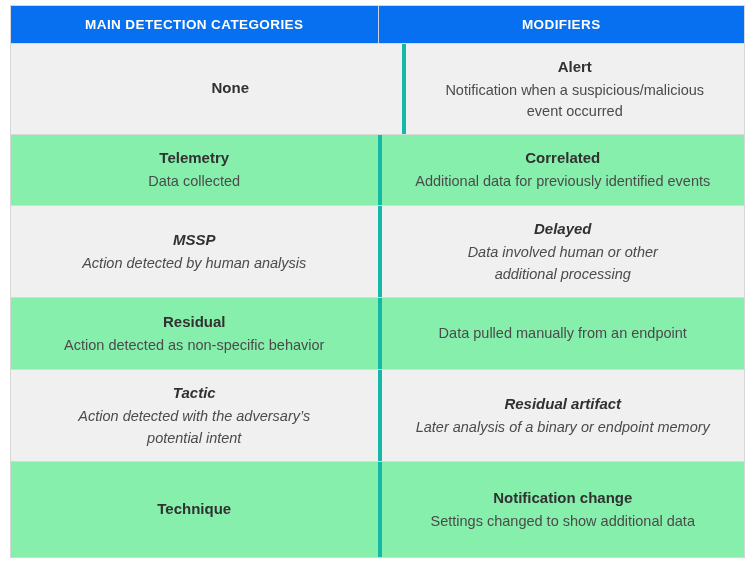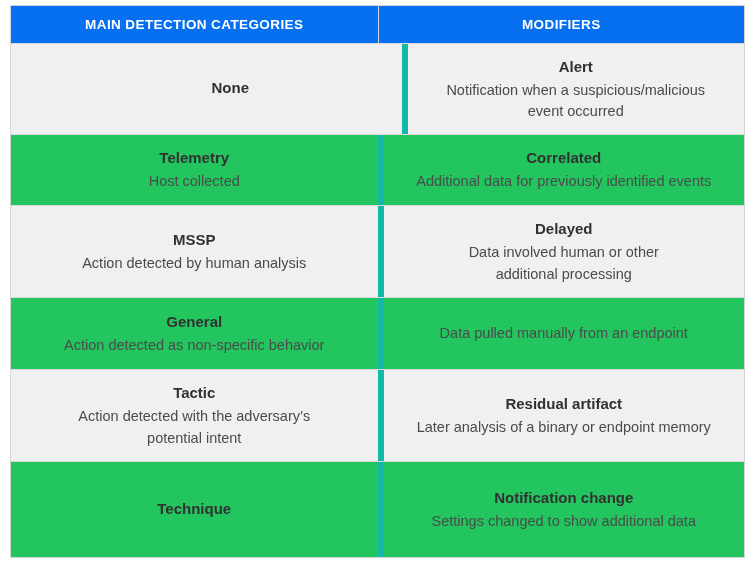--- a/index.html
+++ b/index.html
@@ -30,37 +30,37 @@
     font-weight: bold;
     font-size: 13.5px;
     letter-spacing: 0.4px;
     text-transform: uppercase;
   }
   .header-cell + .header-cell { border-left: 1px solid #ccd4e2; text-align: right; }
   .row {
     display: grid;
     grid-template-columns: 1fr 1fr;
     border-top: 1px solid #d9d9d9;
-    background: #22c55e;
+    background: #86efac;
   }
   .row.alt { background: #f0f0f0; }
   .row.h-tall   { min-height: 91px; padding-left: 48px; }
   .row.h-short  { min-height: 71px; }
-  .row.h-tall2  { min-height: 92px; }
+  .row.h-tall2  { min-height: 92px; font-style: italic; }
   .row.h-short2 { min-height: 72px; }
   .row.h-last   { min-height: 96px; }
   .cell {
     display: flex;
     flex-direction: column;
     align-items: center;
     justify-content: center;
     text-align: center;
     padding: 10px 24px;
   }
-  .cell + .cell { border-left: 6px solid #14b8a6; align-items: center; }
+  .cell + .cell { border-left: 4px solid #14b8a6; align-items: center; }
   .cell-title {
     font-weight: bold;
     font-size: 15px;
     color: #313131;
     margin-bottom: 3px;
     line-height: 1.4;
   }
   .cell-desc {
     font-size: 14.5px;
     color: #4b4b4b;
@@ -85,21 +85,21 @@
     <div class="cell">
       <div class="cell-title">Alert</div>
       <div class="cell-desc">Notification when a suspicious/malicious
 event occurred</div>
     </div>
   </div>
 
   <div class="row h-short">
     <div class="cell">
       <div class="cell-title">Telemetry</div>
-      <div class="cell-desc">Host collected</div>
+      <div class="cell-desc">Data collected</div>
     </div>
     <div class="cell">
       <div class="cell-title">Correlated</div>
       <div class="cell-desc">Additional data for previously identified events</div>
     </div>
   </div>
 
   <div class="row alt h-tall2">
     <div class="cell">
       <div class="cell-title">MSSP</div>
@@ -107,21 +107,21 @@
     </div>
     <div class="cell">
       <div class="cell-title">Delayed</div>
       <div class="cell-desc">Data involved human or other
 additional processing</div>
     </div>
   </div>
 
   <div class="row h-short2">
     <div class="cell">
-      <div class="cell-title">General</div>
+      <div class="cell-title">Residual</div>
       <div class="cell-desc">Action detected as non-specific behavior</div>
     </div>
     <div class="cell">
       <div class="cell-desc">Data pulled manually from an endpoint</div>
     </div>
   </div>
 
   <div class="row alt h-tall2">
     <div class="cell">
       <div class="cell-title">Tactic</div>

